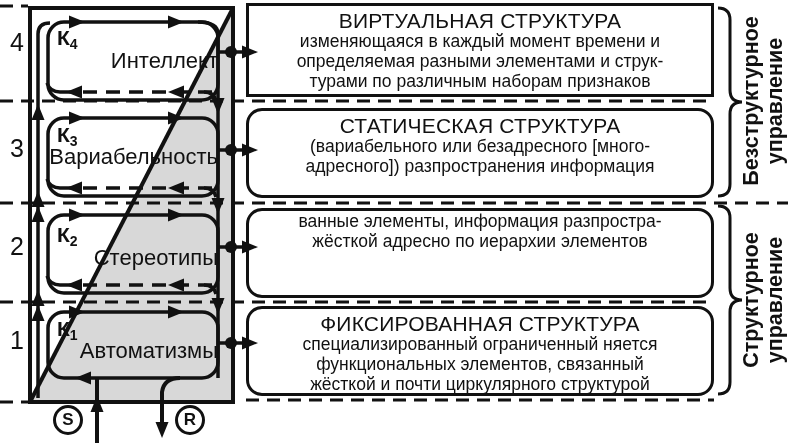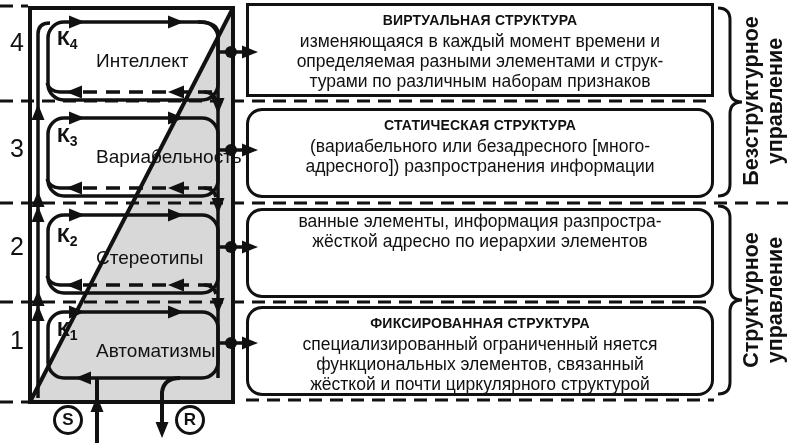--- a/index.html
+++ b/index.html
@@ -3,24 +3,24 @@
 <meta charset="utf-8">
 <style>
   html,body{margin:0;padding:0;background:#fff;}
   .stage{position:relative;width:790px;height:443px;background:#fff;overflow:hidden;
          font-family:"Liberation Sans",sans-serif;color:#111;}
   .stage svg{position:absolute;left:0;top:0;}
   .abs{position:absolute;}
   .lvl-num{width:30px;text-align:center;font-size:25px;line-height:25px;}
   .k-label{font-size:21px;font-weight:bold;line-height:21px;}
   .k-sub{font-size:14px;font-weight:bold;vertical-align:-4px;}
-  .k-name{left:48px;width:170px;text-align:left;font-size:19px;line-height:20px;padding-left:48px;}
+  .k-name{left:48px;width:170px;text-align:right;font-size:22px;line-height:20px;}
   .rbox{left:246px;width:462px;border:3px solid #111;background:transparent;text-align:center;}
   .rbox.round{border-radius:16px;}
-  .bx-title{font-size:14px;font-weight:bold;letter-spacing:.2px;margin-top:4px;line-height:21px;}
+  .bx-title{font-size:21px;font-weight:normal;letter-spacing:.2px;margin-top:4px;line-height:21px;}
   .bx-line{font-size:17.5px;line-height:20px;white-space:nowrap;}
   .rot{width:230px;height:48px;text-align:center;font-size:21.5px;font-weight:bold;
        line-height:24px;transform:rotate(-90deg);}
   .term{width:20px;text-align:center;font-size:17px;font-weight:bold;line-height:22px;}
 </style>
 </head>
 <body>
 
 <div class="stage">
 
@@ -151,21 +151,21 @@
   <div class="abs rbox" style="top:3px;height:88px;">
     <div class="bx-title">ВИРТУАЛЬНАЯ СТРУКТУРА</div>
     <div class="bx-line">изменяющаяся в каждый момент времени и</div>
     <div class="bx-line">определяемая разными элементами и струк-</div>
     <div class="bx-line">турами по различным наборам признаков</div>
   </div>
 
   <div class="abs rbox round" style="top:108px;height:84px;">
     <div class="bx-title">СТАТИЧЕСКАЯ СТРУКТУРА</div>
     <div class="bx-line">(вариабельного или безадресного [много-</div>
-    <div class="bx-line">адресного]) разпространения информации</div>
+    <div class="bx-line">адресного]) разпространения информация</div>
   </div>
 
   <div class="abs rbox round" style="top:208px;height:84px;">
     <div class="bx-line">ванные элементы, информация разпростра-</div>
     <div class="bx-line">жёсткой адресно по иерархии элементов</div>
   </div>
 
   <div class="abs rbox round" style="top:306px;height:84px;">
     <div class="bx-title">ФИКСИРОВАННАЯ СТРУКТУРА</div>
     <div class="bx-line">специализированный ограниченный няется</div>

